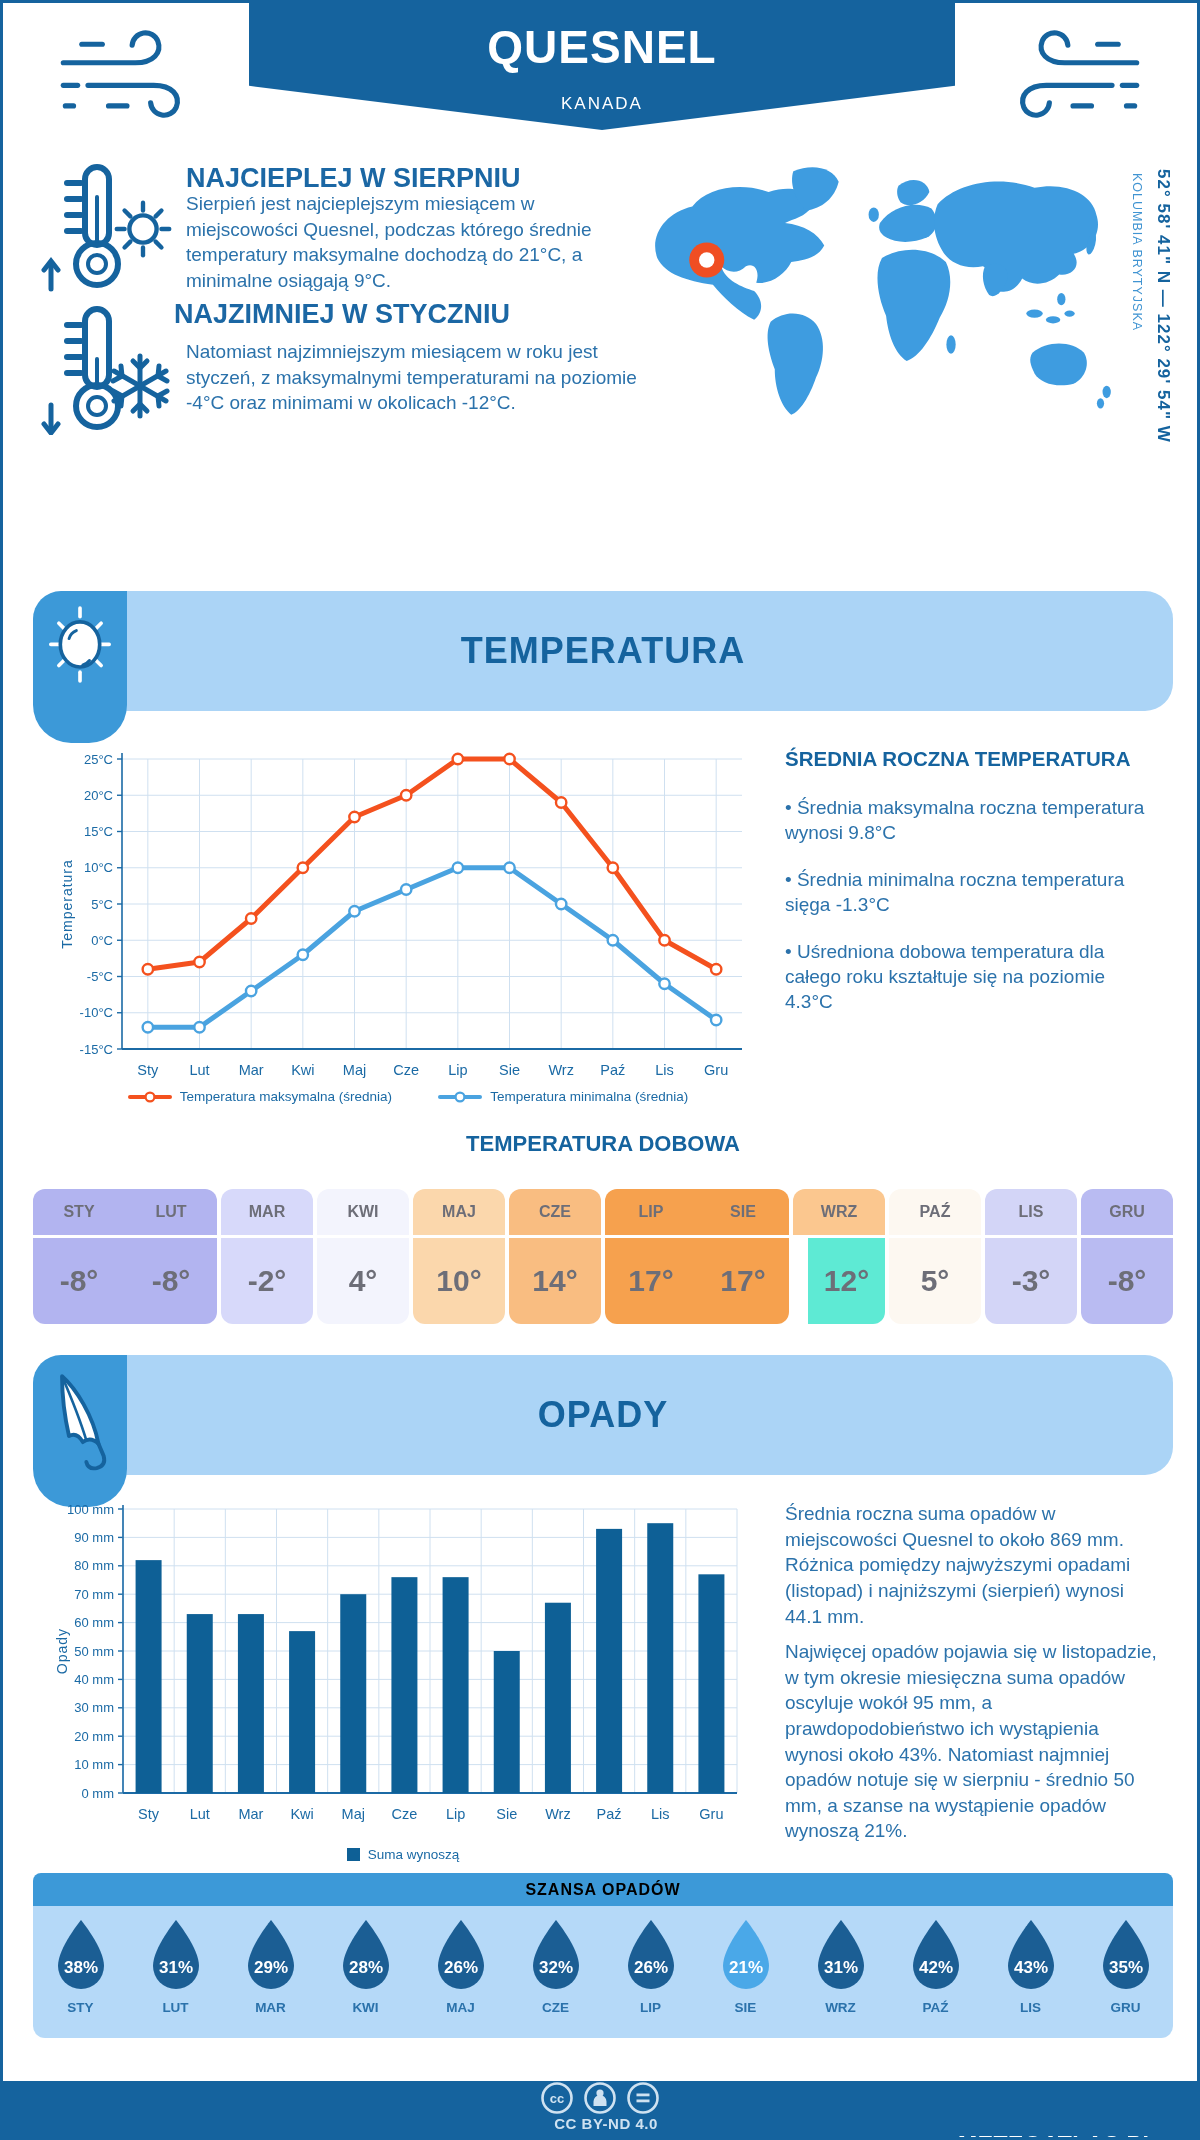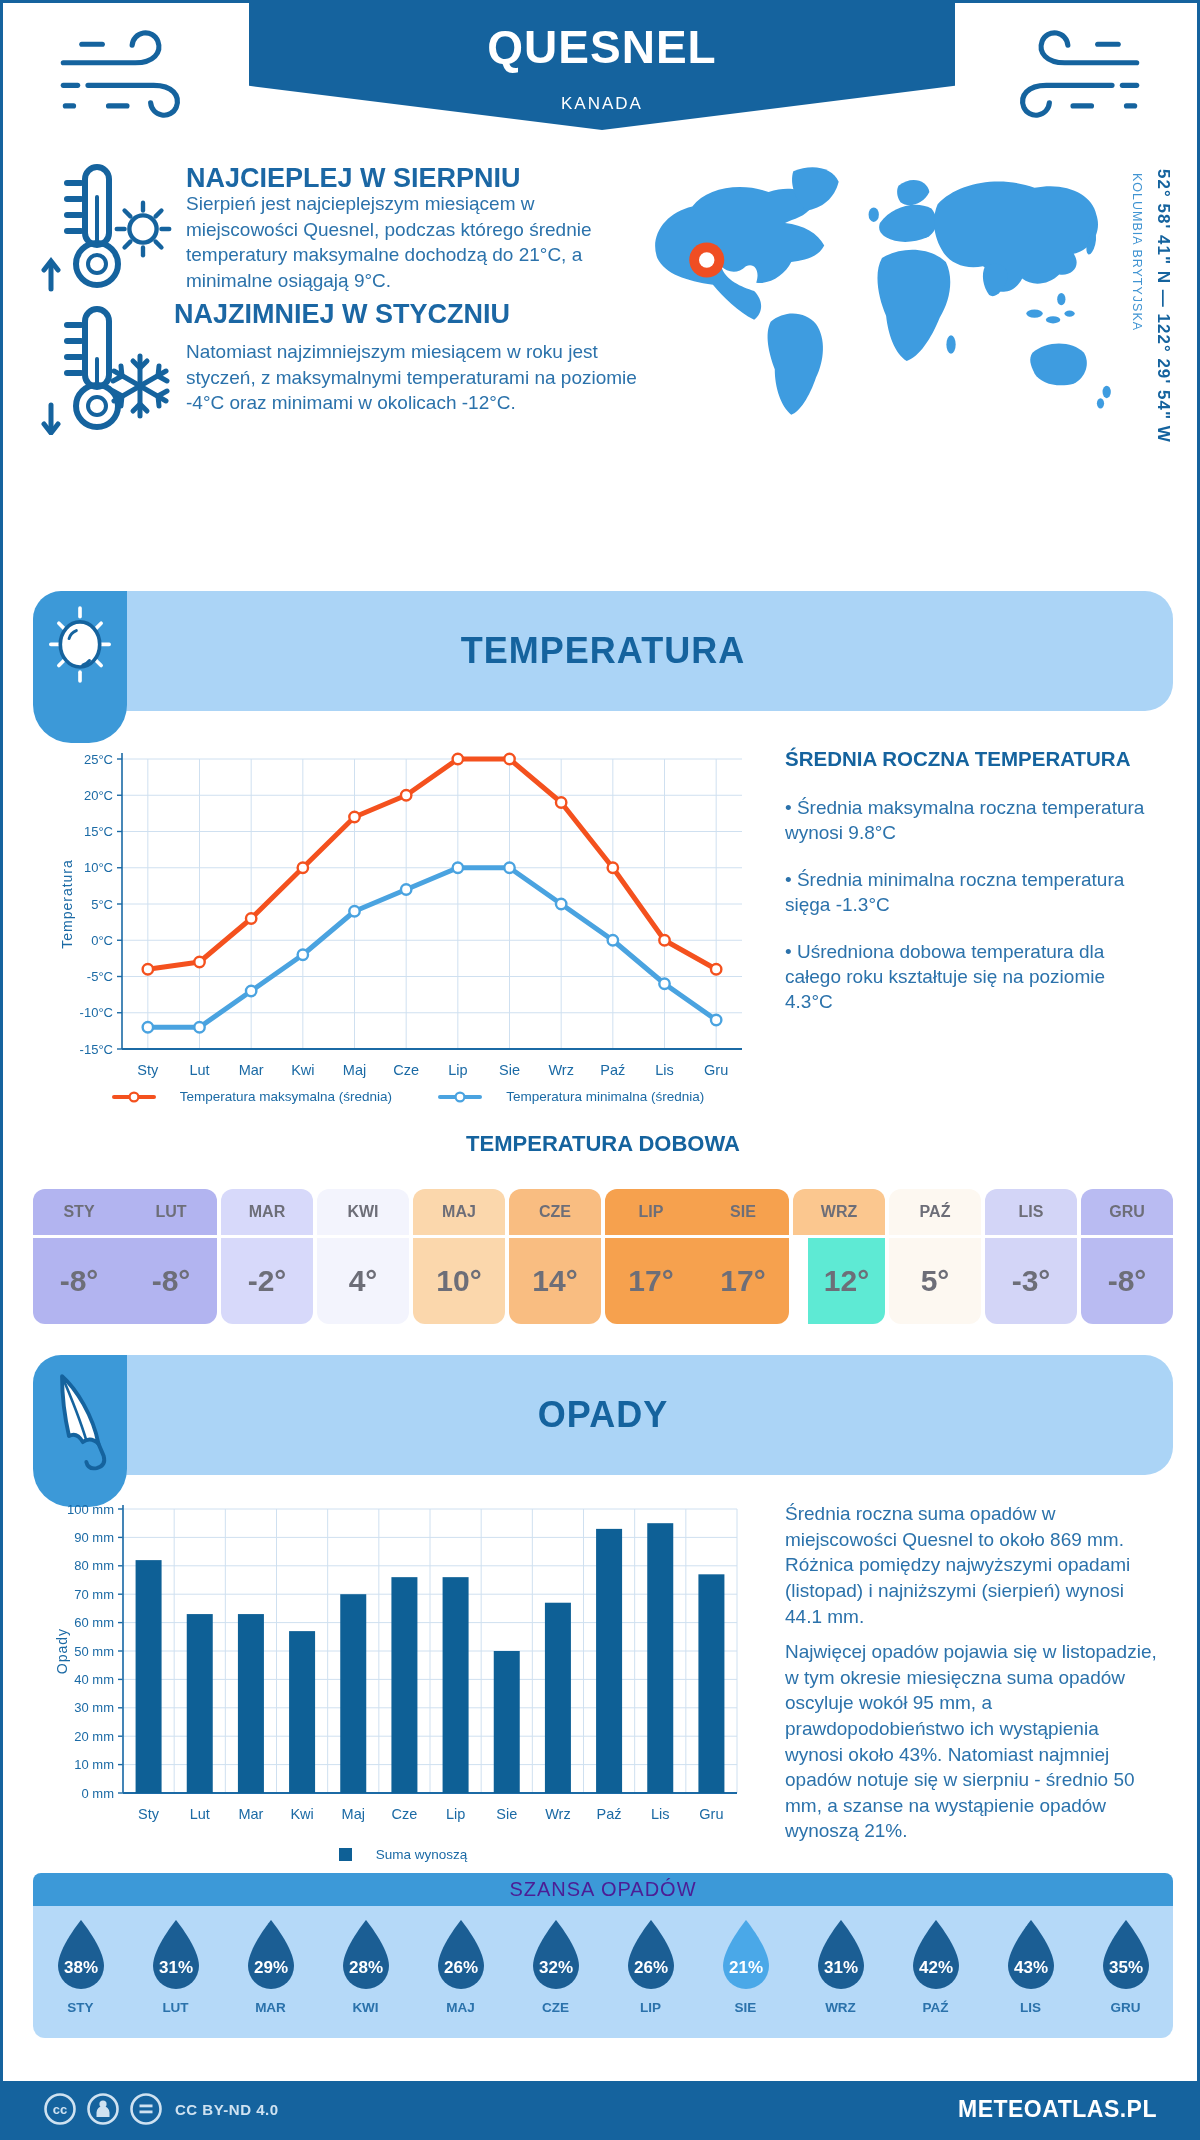--- a/index.html
+++ b/index.html
@@ -44,34 +44,34 @@
   
   .temp-table{display:flex;gap:4px;width:1140px;}
   .tt-group{display:flex;flex-direction:column;gap:3px;border-radius:12px;overflow:hidden;}
   .tt-row{display:flex;}
   .tt-row span{flex:1;text-align:center;}
   .tt-head{height:46px;line-height:46px;font-size:16px;font-weight:bold;color:var(--gray);}
   .tt-val{height:86px;line-height:86px;font-size:30px;font-weight:bold;color:var(--gray);}
 
   
   .legend-row{display:flex;justify-content:center;gap:46px;align-items:center;}
-  .legend-item{display:flex;align-items:center;gap:24px;font-size:13.5px;color:var(--axis);}
+  .legend-item{display:flex;align-items:center;gap:8px;font-size:13.5px;color:var(--axis);}
   .legend-swatch{width:13px;height:13px;display:inline-block;}
 
   
   .chance-strip{height:33px;line-height:33px;background:var(--blue-mid);border-radius:8px 8px 0 0;
-     text-align:center;color:#4c1d95;font-weight:normal;font-size:20px;letter-spacing:1px;}
+     text-align:center;color:#000000;font-weight:bold;font-size:16px;letter-spacing:1px;}
   .chance-body{height:132px;background:var(--band-light);border-radius:0 0 12px 12px;
      display:flex;padding-top:12px;}
   .drop-item{flex:1;text-align:center;}
   .drop-month{margin-top:2px;font-size:13.5px;font-weight:bold;color:var(--blue-text);}
 
   
   .footer{position:absolute;left:0;right:0;bottom:0;height:56px;background:var(--blue-dark);
-     display:flex;align-items:center;padding:0 40px;}
+     display:flex;align-items:center;padding:0 40px;flex-direction:column;}
   .footer-license{color:#cfe2f1;font-weight:bold;font-size:15px;letter-spacing:.5px;margin-left:12px;}
   .footer-site{margin-left:auto;color:#fff;font-weight:bold;font-size:23px;letter-spacing:.5px;}
   .cc-icons{display:flex;gap:9px;align-items:center;}
 </style>
 </head>
 <body>
 
 <div class="page">
 
   <svg class="abs" style="left:50px;top:18px" width="185" height="104" viewBox="0 0 180 100">

